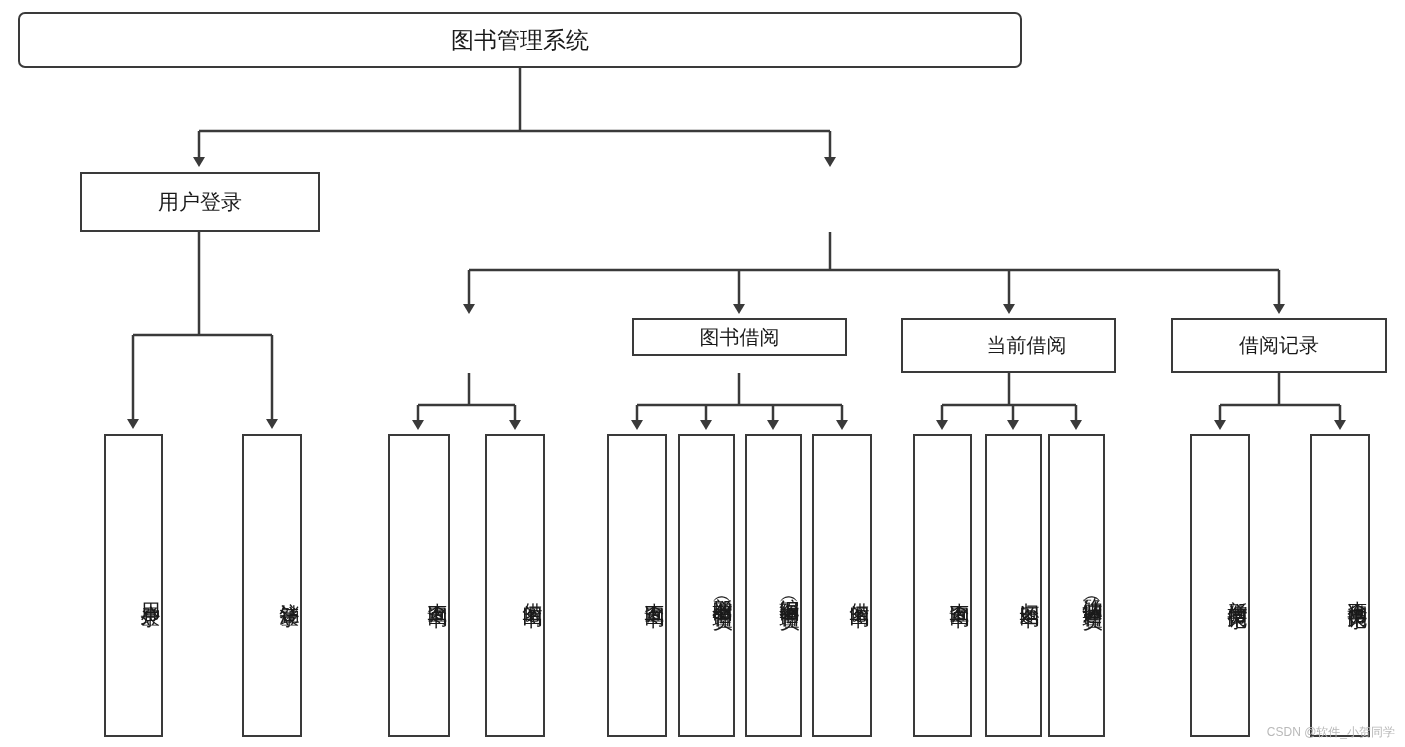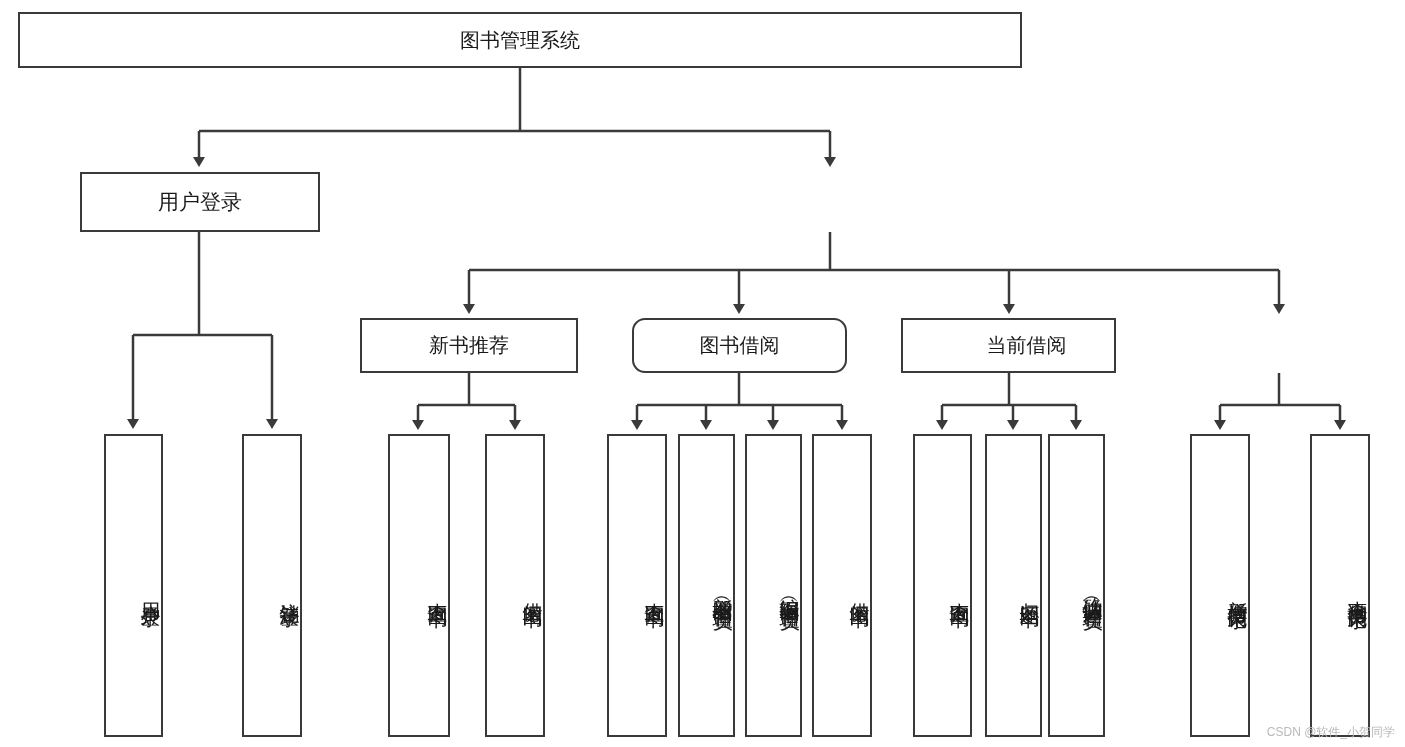--- a/index.html
+++ b/index.html
@@ -27,21 +27,22 @@
     position: absolute;
     box-sizing: border-box;
     border: 2px solid #3a3a3a;
     background: #ffffff;
     display: flex;
     align-items: center;
     justify-content: center;
     color: #1a1a1a;
   }
   .node.root {
-    font-size: 20px;
+    font-size: 23px;
+    border-radius: 7px;
   }
   .node.lvl2 {
     font-size: 21px;
   }
   .node.lvl3 {
     font-size: 20px;
   }
   .node.leaf {
     font-size: 20px;
     writing-mode: vertical-rl;
@@ -124,28 +125,28 @@
   </svg>
 
   <div class="node root" style="left:18px; top:12px; width:1004px; height:56px;">
     <span>图书管理系统</span>
   </div>
 
   <div class="node lvl2" style="left:80px; top:172px; width:240px; height:60px;">
     <span>用户登录</span>
   </div>
 
-  <div class="node lvl3" style="left:360px; top:318px; width:218px; height:55px;">
-    <span>新书推荐</span>
-  </div>
-  <div class="node lvl3" style="left:632px; top:318px; width:215px; height:55px;border-radius:13px;">
+  <div class="node lvl3" style="left:632px; top:318px; width:215px; height:38px;">
     <span>图书借阅</span>
   </div>
   <div class="node lvl3" style="left:901px; top:318px; width:215px; height:55px;padding-left:36px;">
     <span>当前借阅</span>
+  </div>
+  <div class="node lvl3" style="left:1171px; top:318px; width:216px; height:55px;">
+    <span>借阅记录</span>
   </div>
 
   <div class="node leaf" style="left:104px; top:434px; width:59px; height:303px;">
     <span class="vtext">用户登录</span>
   </div>
   <div class="node leaf" style="left:242px; top:434px; width:60px; height:303px;">
     <span class="vtext">注销登录</span>
   </div>
 
   <div class="node leaf" style="left:388px; top:434px; width:62px; height:303px;">

